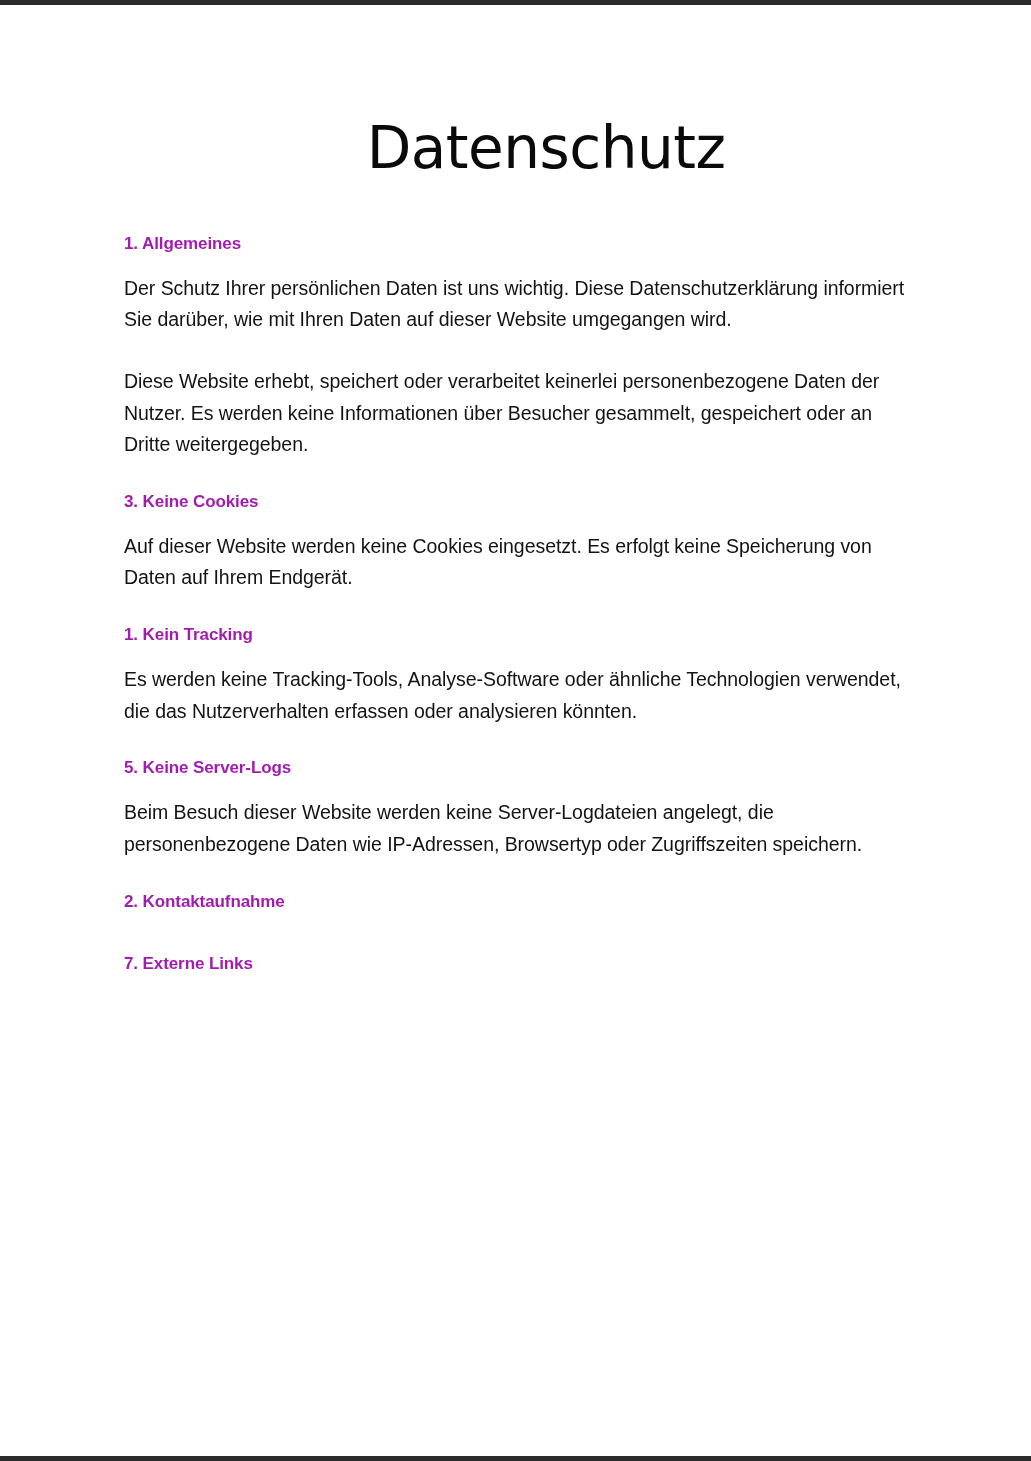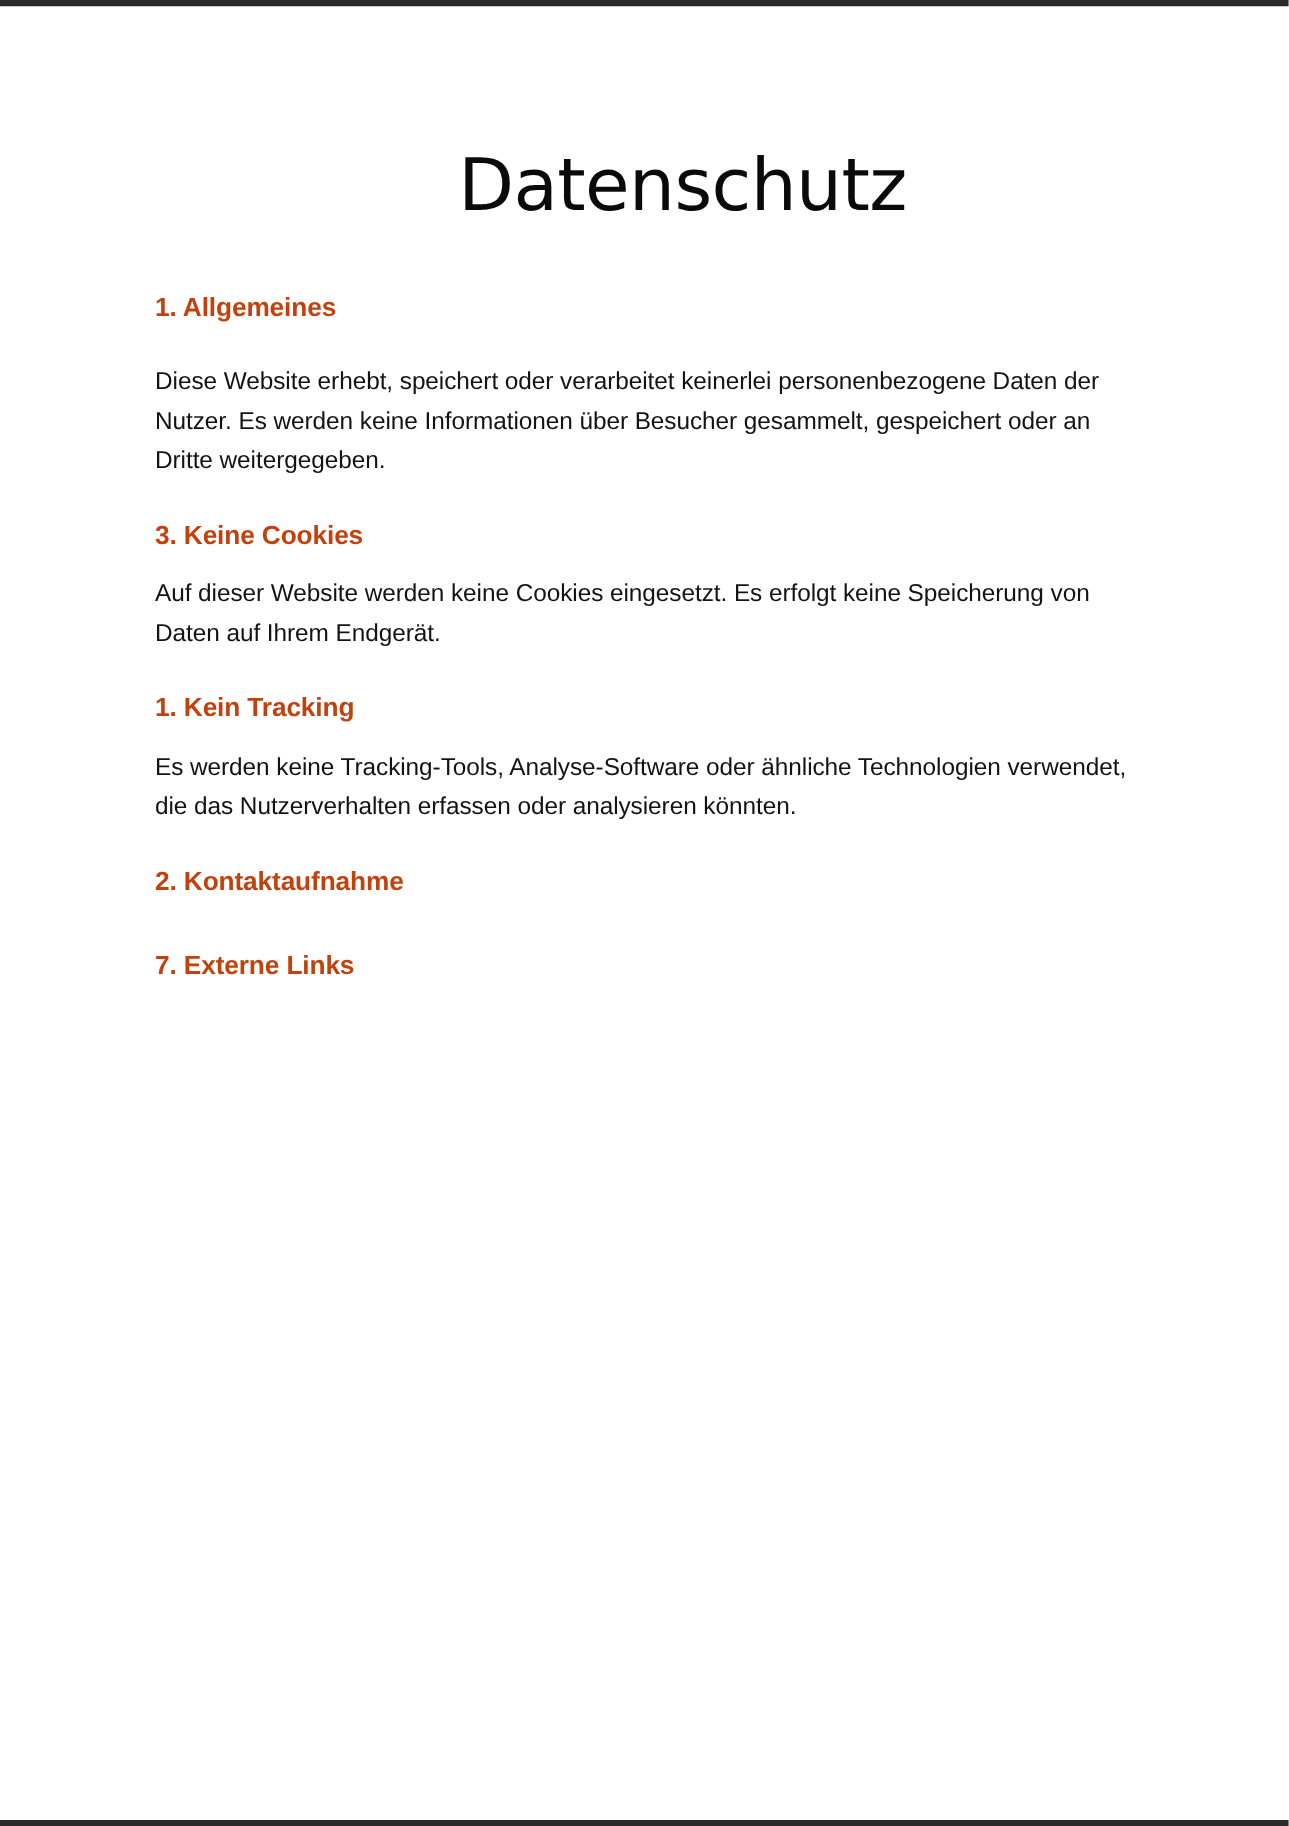--- a/index.html
+++ b/index.html
@@ -49,24 +49,24 @@
     margin: 112px 0 0 0;
     letter-spacing: -0.5px;
     color: #0a0a0a;
   }
   .content {
     margin-top: 52px;
   }
   h2.section-heading {
     font-family: "Liberation Sans", sans-serif;
     font-weight: bold;
-    font-size: 21px;
+    font-size: 17px;
     line-height: 1.3;
     margin: 0 0 0 0;
-    color: #c2410c;
+    color: #a21caf;
     letter-spacing: -0.1px;
   }
   p.section-body {
     font-family: "Liberation Sans", sans-serif;
     font-weight: 400;
     font-size: 19.5px;
     line-height: 1.62;
     margin: 18px 0 0 0;
     color: #131313;
     max-width: 790px;
@@ -85,36 +85,41 @@
 <div class="page-top-rule"></div>
 
 <div class="page">
 
   <h1 class="doc-title">Datenschutz</h1>
 
   <div class="content">
 
     <div class="section">
       <h2 class="section-heading">1. Allgemeines</h2>
+      <p class="section-body">Der Schutz Ihrer persönlichen Daten ist uns wichtig. Diese Datenschutzerklärung informiert Sie darüber, wie mit Ihren Daten auf dieser Website umgegangen wird.</p>
     </div>
 
     <div class="section">
       <p class="section-body">Diese Website erhebt, speichert oder verarbeitet keinerlei personenbezogene Daten der Nutzer. Es werden keine Informationen über Besucher gesammelt, gespeichert oder an Dritte weitergegeben.</p>
     </div>
 
     <div class="section">
       <h2 class="section-heading">3. Keine Cookies</h2>
       <p class="section-body">Auf dieser Website werden keine Cookies eingesetzt. Es erfolgt keine Speicherung von Daten auf Ihrem Endgerät.</p>
     </div>
 
     <div class="section">
       <h2 class="section-heading">1. Kein Tracking</h2>
       <p class="section-body">Es werden keine Tracking-Tools, Analyse-Software oder ähnliche Technologien verwendet, die das Nutzerverhalten erfassen oder analysieren könnten.</p>
     </div>
 
+    <div class="section">
+      <h2 class="section-heading">5. Keine Server-Logs</h2>
+      <p class="section-body">Beim Besuch dieser Website werden keine Server-Logdateien angelegt, die personenbezogene Daten wie IP-Adressen, Browsertyp oder Zugriffszeiten speichern.</p>
+    </div>
 
     <div class="section">
       <h2 class="section-heading">2. Kontaktaufnahme</h2>
     </div>
 
     <div class="section last-partial">
       <h2 class="section-heading">7. Externe Links</h2>
     </div>
 
   </div>

